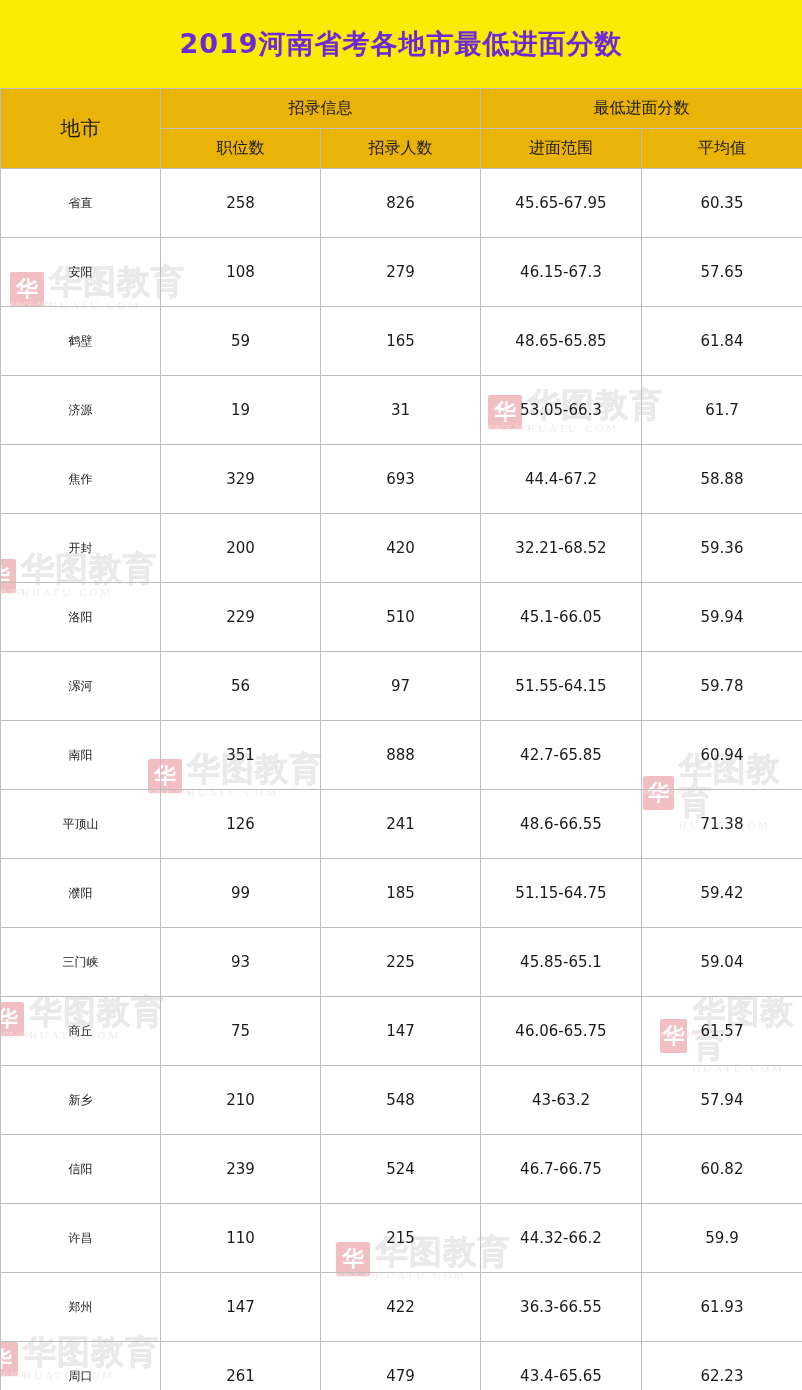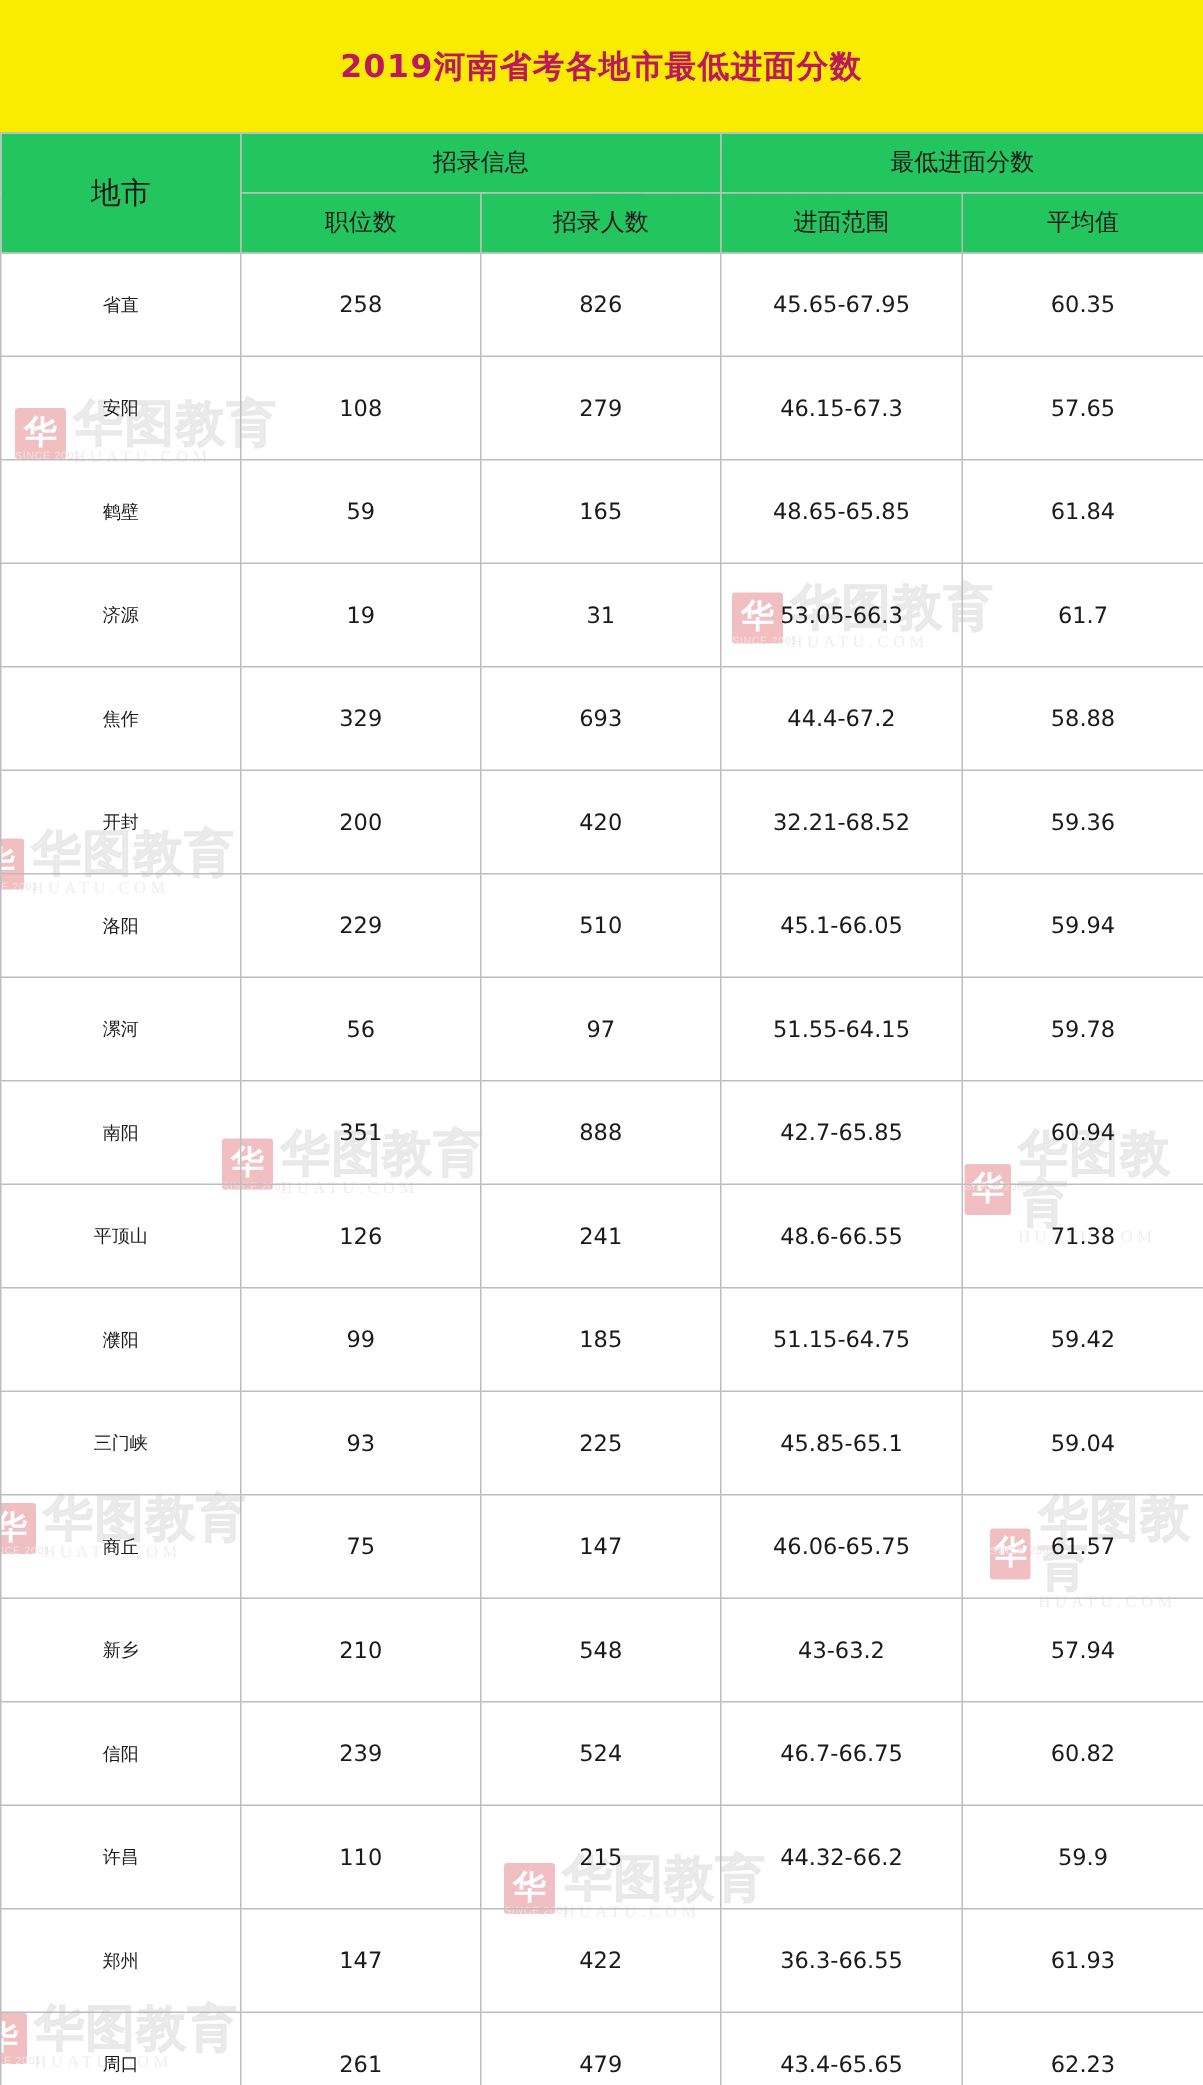--- a/index.html
+++ b/index.html
@@ -77,23 +77,23 @@
     position: relative;
     z-index: 10;
     height: 88px;
     background: #f9ec00;
     display: flex;
     align-items: center;
     justify-content: center;
   }
   .title-text {
     font-family: "DejaVu Sans", sans-serif;
-    font-size: 21px;
+    font-size: 27px;
     font-weight: bold;
-    color: #be185d;
+    color: #6d28d9;
     letter-spacing: 1px;
   }
 
   
   .table-wrap {
     position: relative;
     z-index: 10;
     padding: 0;
   }
   table.score-table {
@@ -103,21 +103,21 @@
     background: transparent;
   }
   table.score-table th,
   table.score-table td {
     border: 1px solid #bdbdbd;
     text-align: center;
     vertical-align: middle;
     font-family: "DejaVu Sans", sans-serif;
   }
   thead th {
-    background: #22c55e;
+    background: #eab308;
     font-size: 16px;
     font-weight: normal;
     color: #1a1a1a;
     height: 40px;
     margin-left: 41px;
   }
   thead th.city-head {
     width: 160px;
     font-size: 20px;
   }

